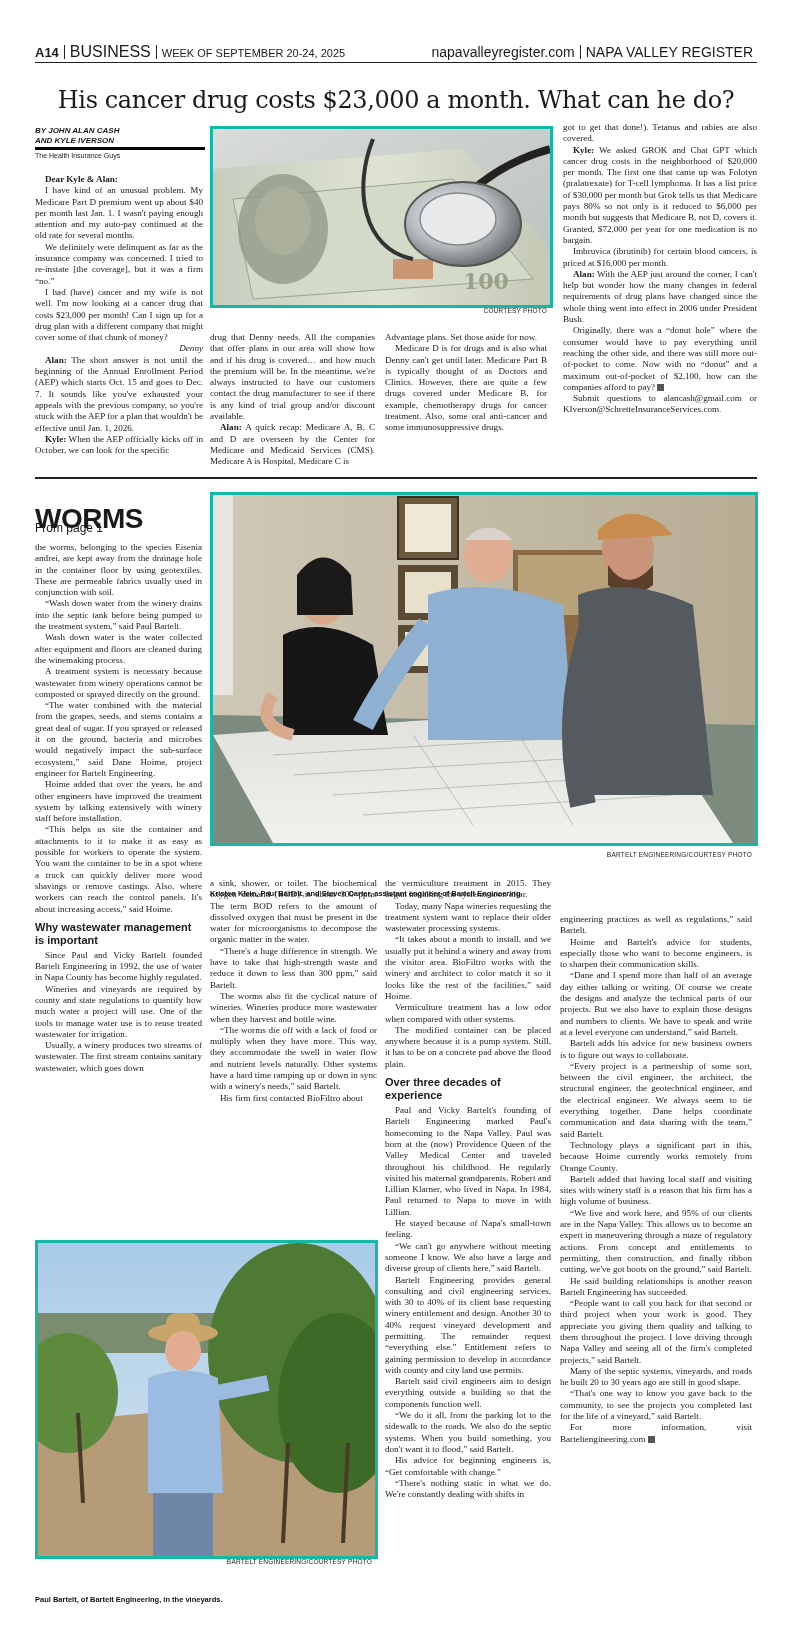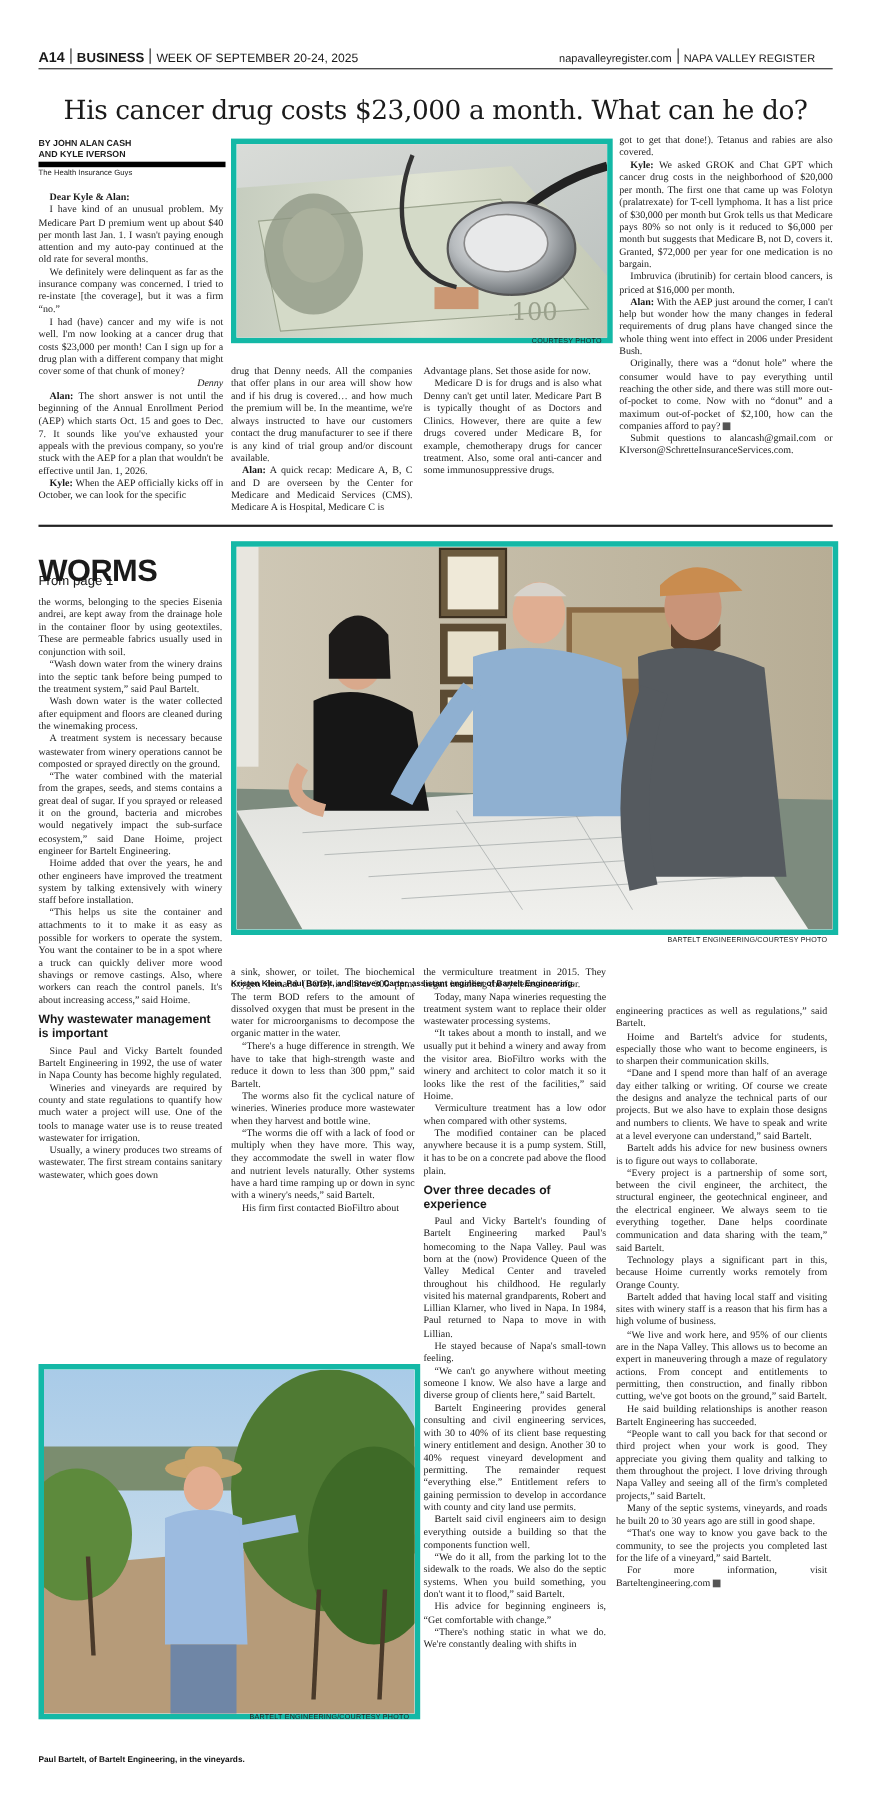--- a/index.html
+++ b/index.html
@@ -1,36 +1,36 @@
 <!DOCTYPE html>
 <html><head>
 <meta charset="utf-8">
 <style>
   html, body { margin: 0; padding: 0; background: #fff; }
   body { width: 792px; height: 1638px; position: relative; overflow: hidden; color: #1a1a1a; }
   .abs { position: absolute; }
   .folio { left: 35px; top: 44px; width: 722px; height: 18px; border-bottom: 1.5px solid #222; font-family: "Liberation Sans", sans-serif; }
   .folio .left { position: absolute; left: 0; top: 0; font-size: 11px; line-height: 16px; white-space: nowrap; }
-  .folio .right { position: absolute; right: 16px; top: 0; font-size: 10px; line-height: 16px; white-space: nowrap; }
+  .folio .right { position: absolute; right: 4px; top: 0; font-size: 14px; line-height: 16px; white-space: nowrap; }
   .folio .pg { font-weight: bold; font-size: 13px; font-stretch: condensed; }
-  .folio .sec { font-weight: bold; font-size: 12px; }
+  .folio .sec { font-weight: normal; font-size: 16px; }
   .folio .sep { display: inline-block; width: 1px; height: 14px; background: #222; vertical-align: -2px; margin: 0 5px; }
   .headline { left: 0; top: 86px; width: 792px; text-align: center; font-family: "DejaVu Serif", serif; font-size: 24px; letter-spacing: -0.4px; color: #1a1a1a; }
   .byline { left: 35px; top: 126px; width: 170px; font-family: "Liberation Sans", sans-serif; }
-  .byline .by { font-size: 8px; font-weight: bold; line-height: 9.5px; border-bottom: 5px solid #000000; padding-bottom: 2px; }
+  .byline .by { font-size: 8px; font-weight: bold; line-height: 9.5px; border-bottom: 3px solid #000000; padding-bottom: 2px; font-style: italic; }
   .byline .org { font-size: 7px; line-height: 10px; margin-top: 1px; }
   .col { font-family: "Liberation Serif", serif; font-size: 9.1px; line-height: 11.3px; text-align: justify; hyphens: auto; }
   .col p { margin: 0; text-indent: 10px; }
   .col p.noind { text-indent: 0; }
   .col b { font-weight: bold; }
   .col .sig { text-align: right; font-style: italic; text-indent: 0; }
   .col .sub { }
   .end-box { display: inline-block; width: 7px; height: 7px; background: #555; vertical-align: -1px; margin-left: 2px; }
   .subhead { font-family: "Liberation Sans", sans-serif; font-weight: bold; font-size: 11px; line-height: 13px; margin: 6px 0 3px 0; text-align: left; }
-  .photo { overflow: hidden; border: 5px solid #14b8a6; }
+  .photo { overflow: hidden; border: 3px solid #14b8a6; font-weight: bold; }
   .credit { font-family: "Liberation Sans", sans-serif; font-size: 6.5px; text-align: right; color: #222; letter-spacing: 0.2px; }
   .caption { font-family: "Liberation Sans", sans-serif; font-size: 7.5px; font-weight: bold; font-stretch: condensed; color: #111; margin-top: 24px; }
   .rule { height: 1.5px; background: #222; }
   .kicker-big { font-family: Liberation Sans, sans-serif; font-weight: bold; font-size: 28px; letter-spacing: -0.5px; line-height: 30px; margin-top: 16px; }
   .kicker-small { font-family: "Liberation Sans", sans-serif; font-size: 12px; line-height: 14px; }
 </style>
 </head>
 <body>
 
 <div class="abs folio">

